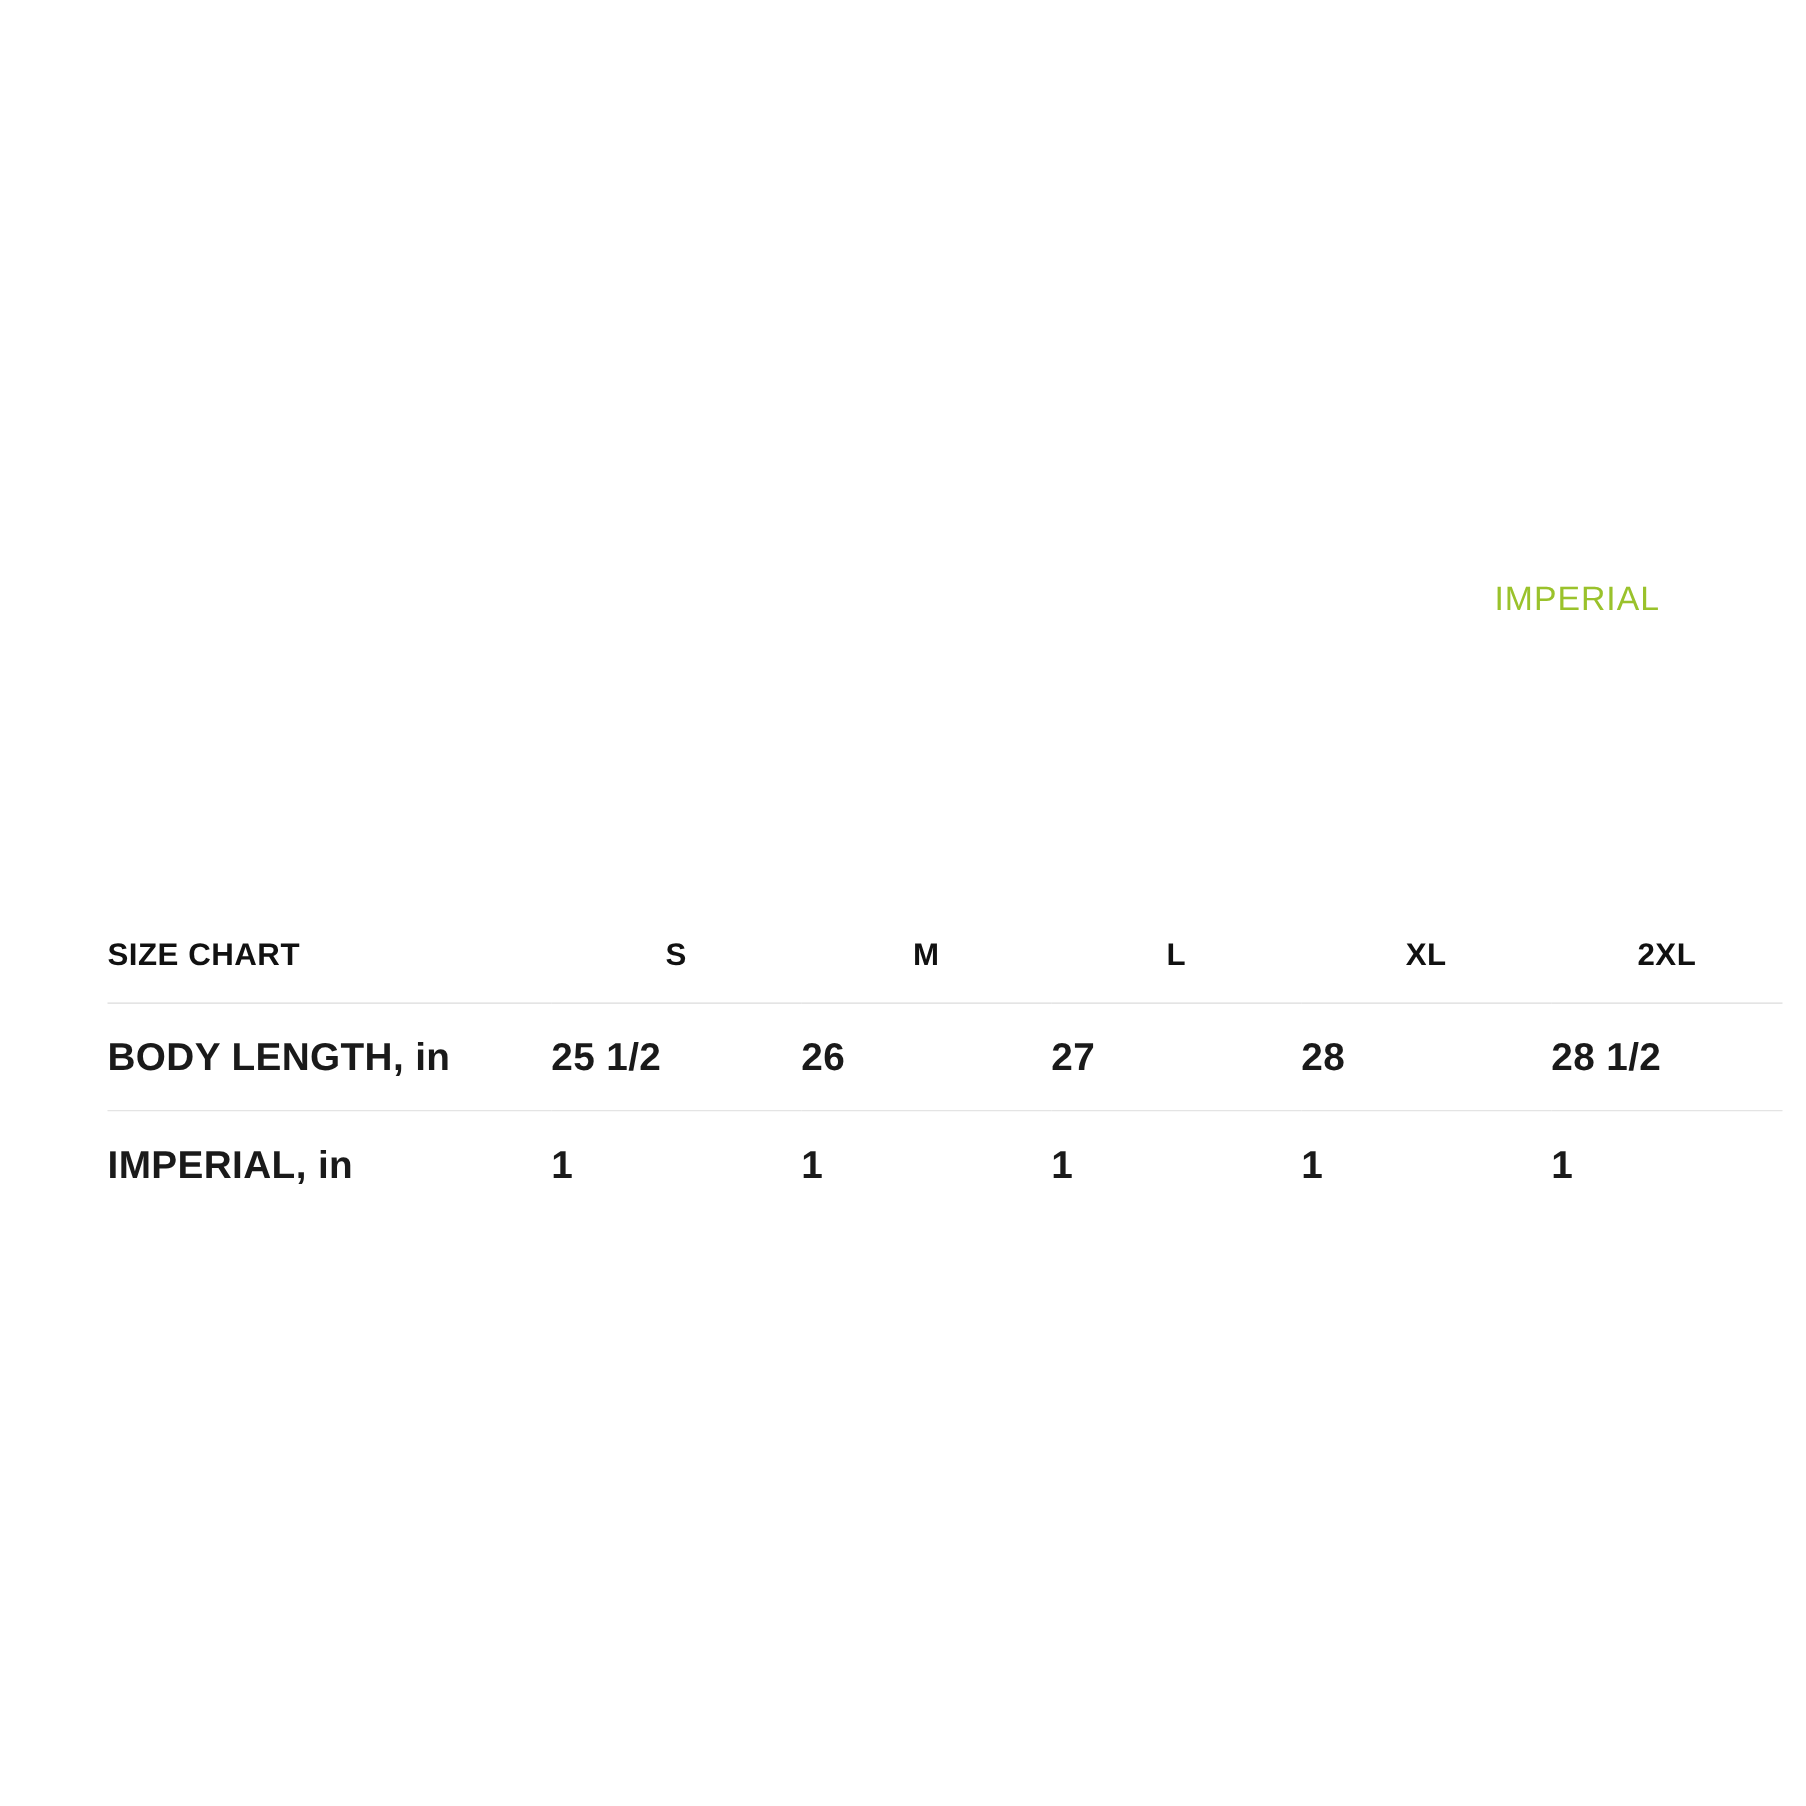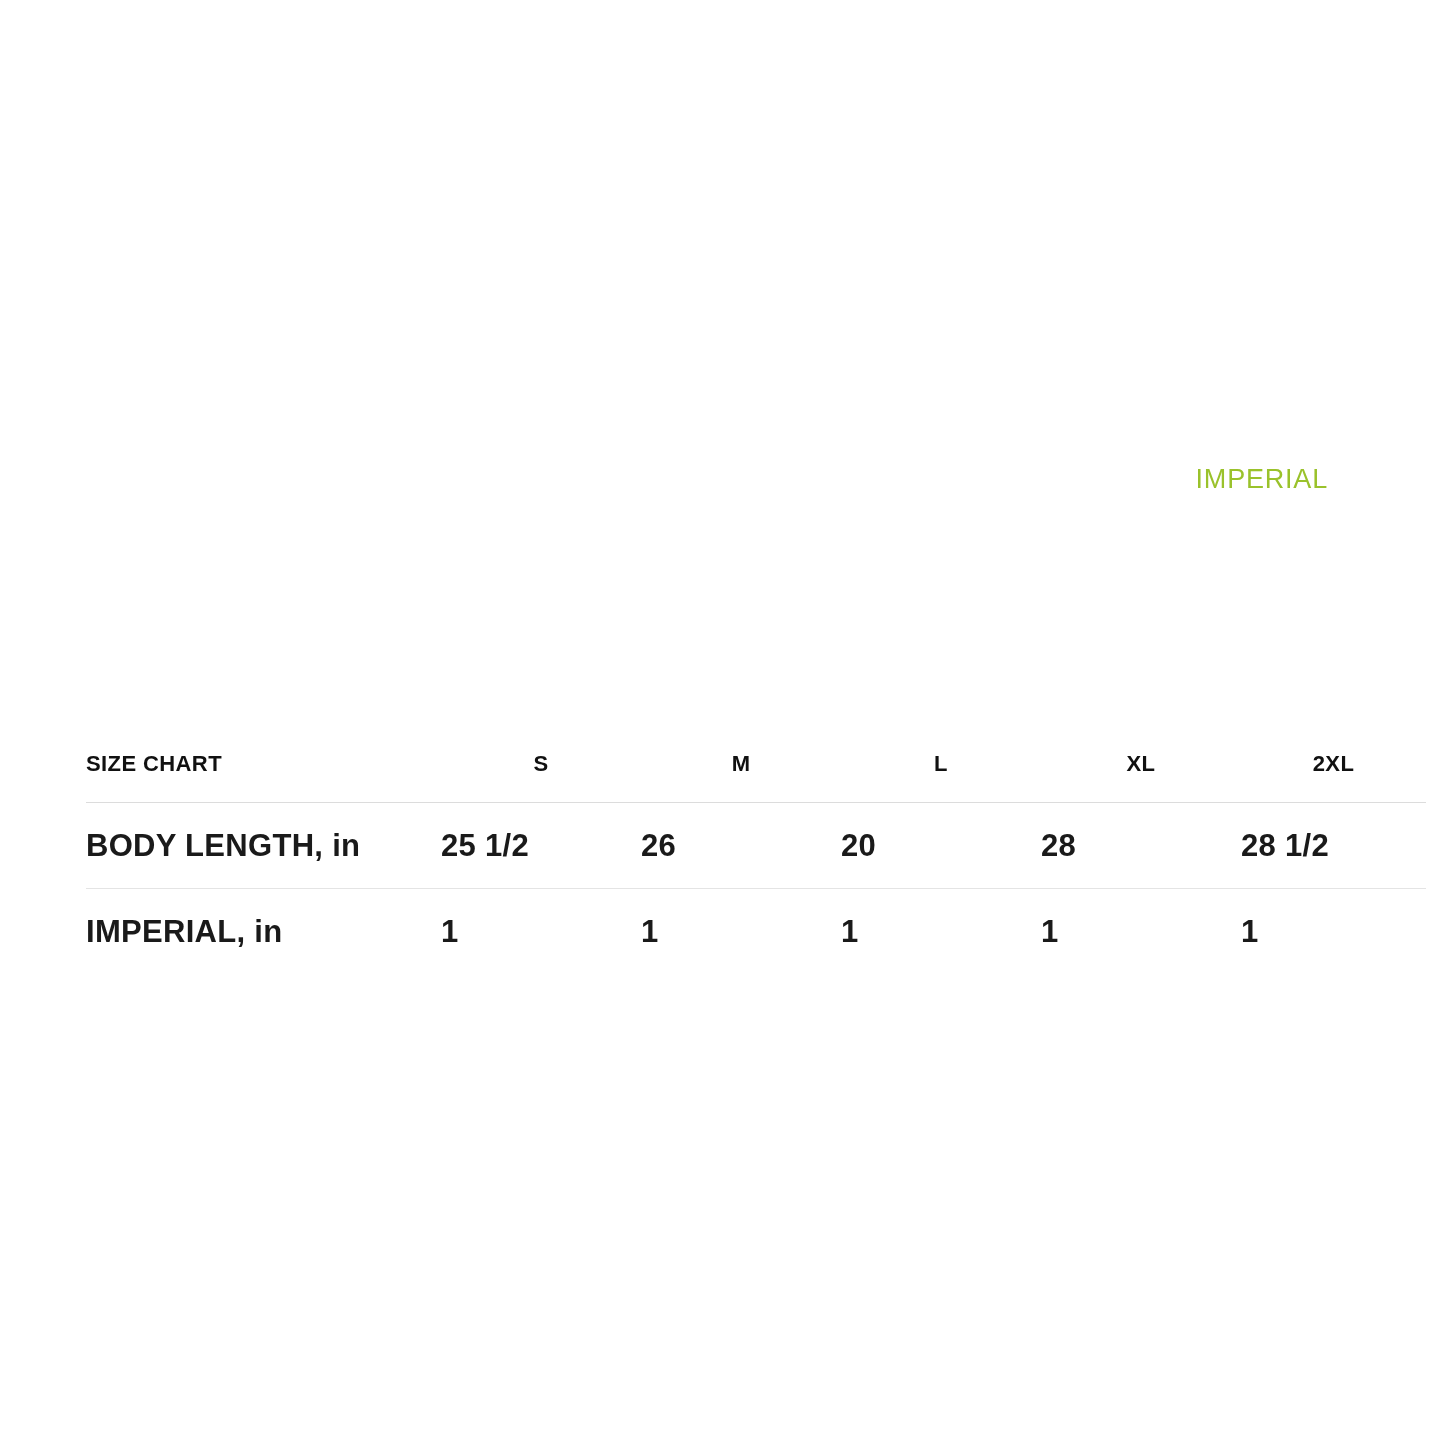--- a/index.html
+++ b/index.html
@@ -54,21 +54,21 @@
     border-collapse: collapse;
     table-layout: fixed;
   }
   table.size-chart th,
   table.size-chart td {
     padding: 0;
     vertical-align: middle;
   }
   .head-row th {
     height: 76px;
-    font-size: 22px;
+    font-size: 25px;
     font-weight: 700;
     letter-spacing: 0.4px;
     color: #111111;
     border-bottom: 1px solid #dcdcdc;
     padding-bottom: 14px;
   }
   .head-row th.rowlabel {
     text-align: left;
   }
   .head-row th.sizecol {
@@ -125,21 +125,21 @@
           <th class="sizecol">L</th>
           <th class="sizecol">XL</th>
           <th class="sizecol">2XL</th>
         </tr>
       </thead>
       <tbody>
         <tr class="body-row">
           <td class="rowlabel">BODY LENGTH, in</td>
           <td class="val">25 1/2</td>
           <td class="val">26</td>
-          <td class="val">20</td>
+          <td class="val">27</td>
           <td class="val">28</td>
           <td class="val">28 1/2</td>
         </tr>
         <tr class="body-row">
           <td class="rowlabel">IMPERIAL, in</td>
           <td class="val">1</td>
           <td class="val">1</td>
           <td class="val">1</td>
           <td class="val">1</td>
           <td class="val">1</td>

